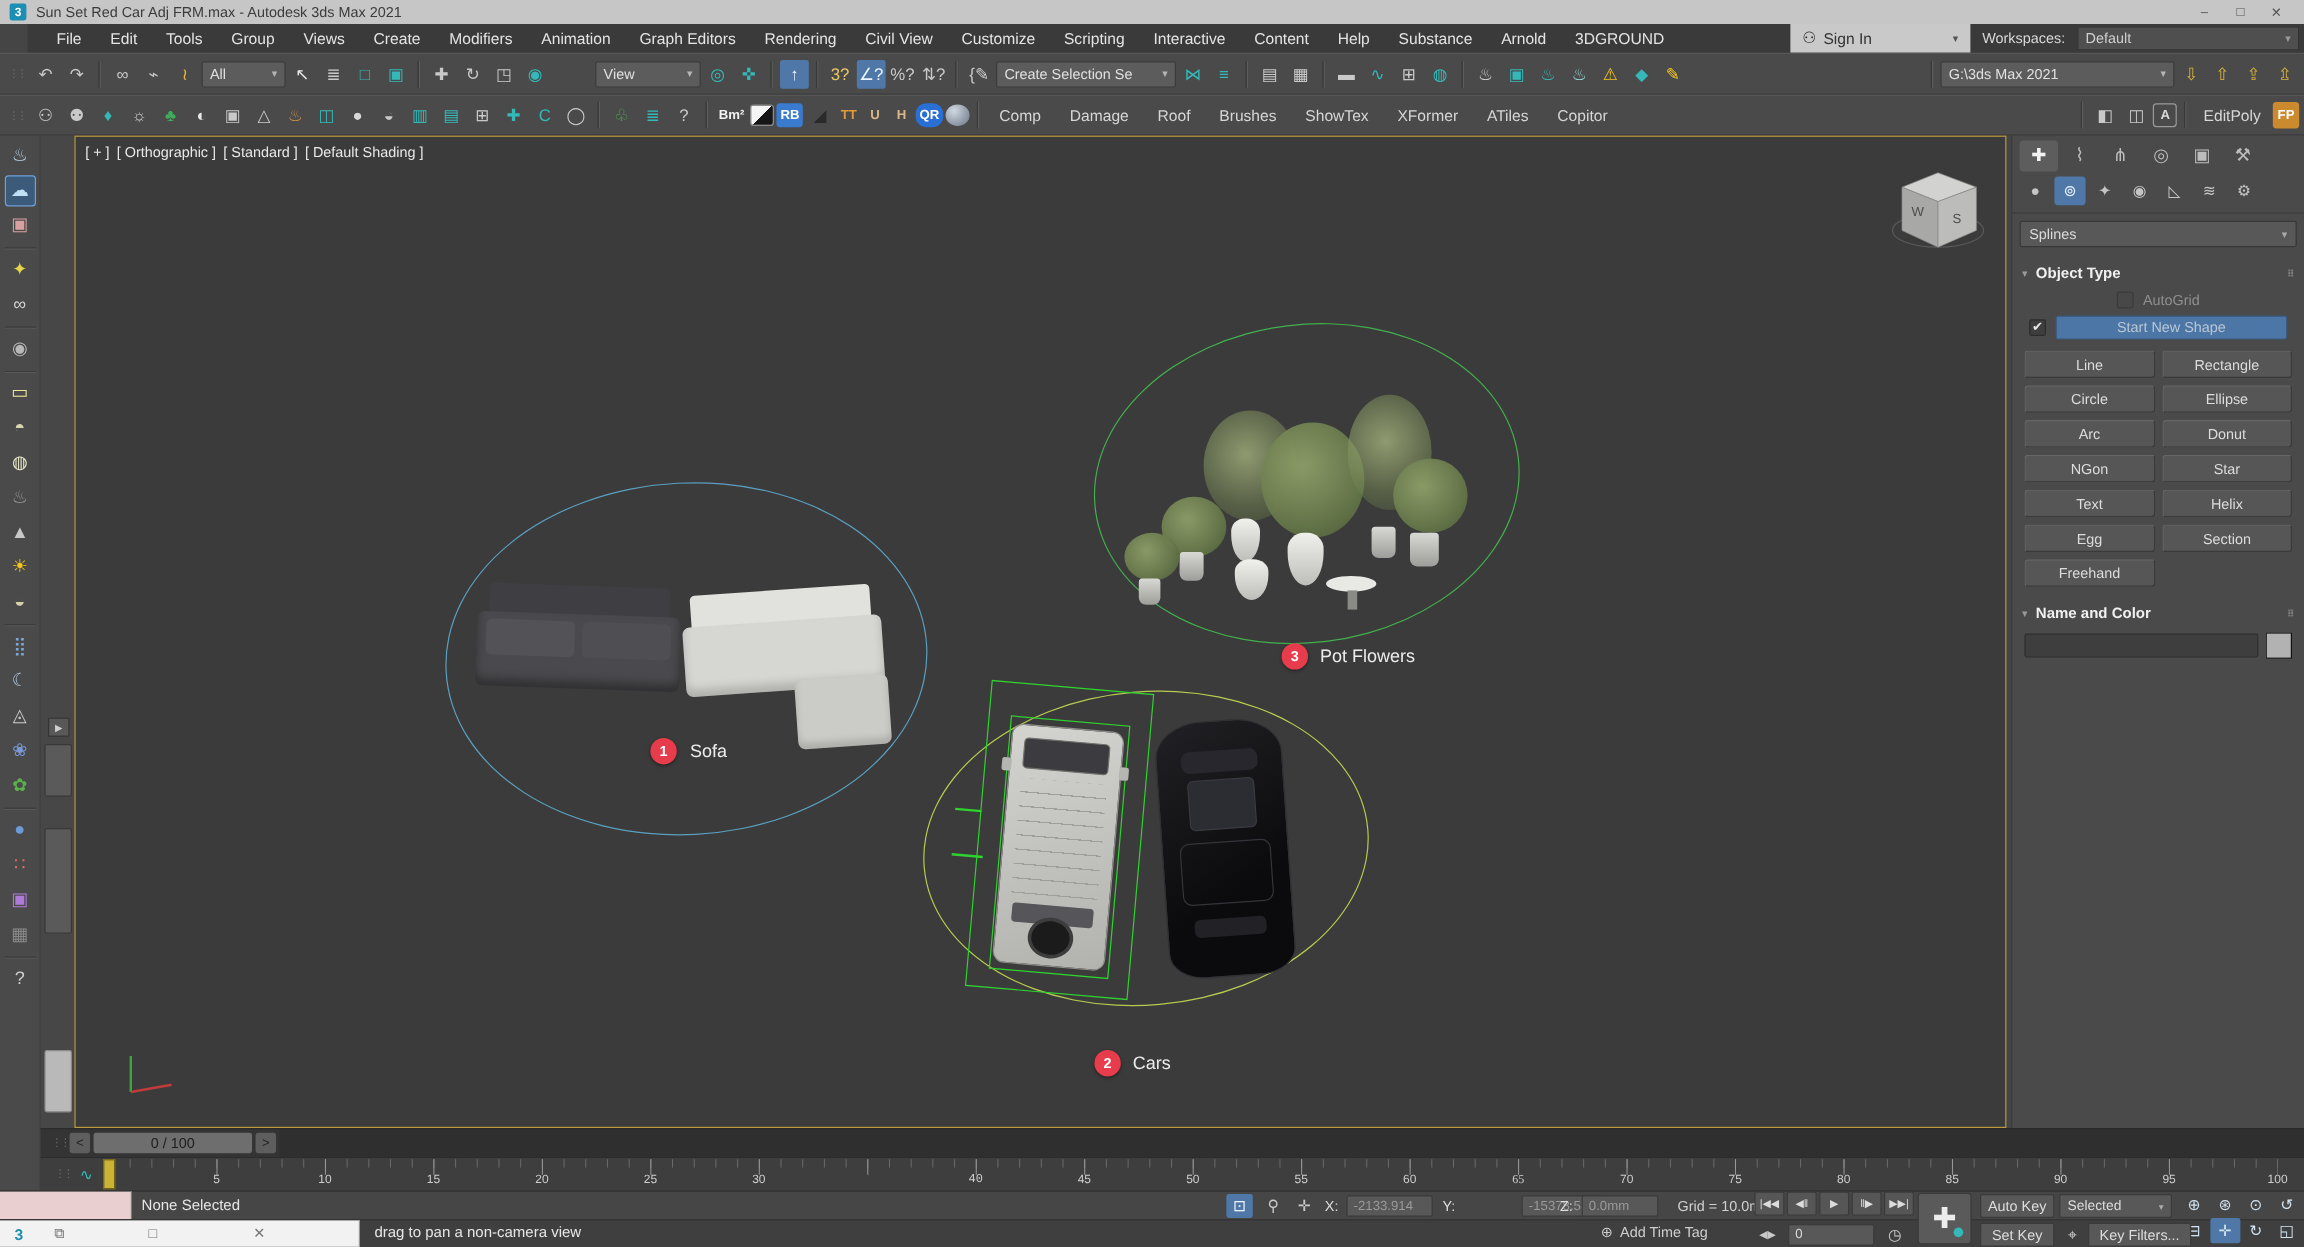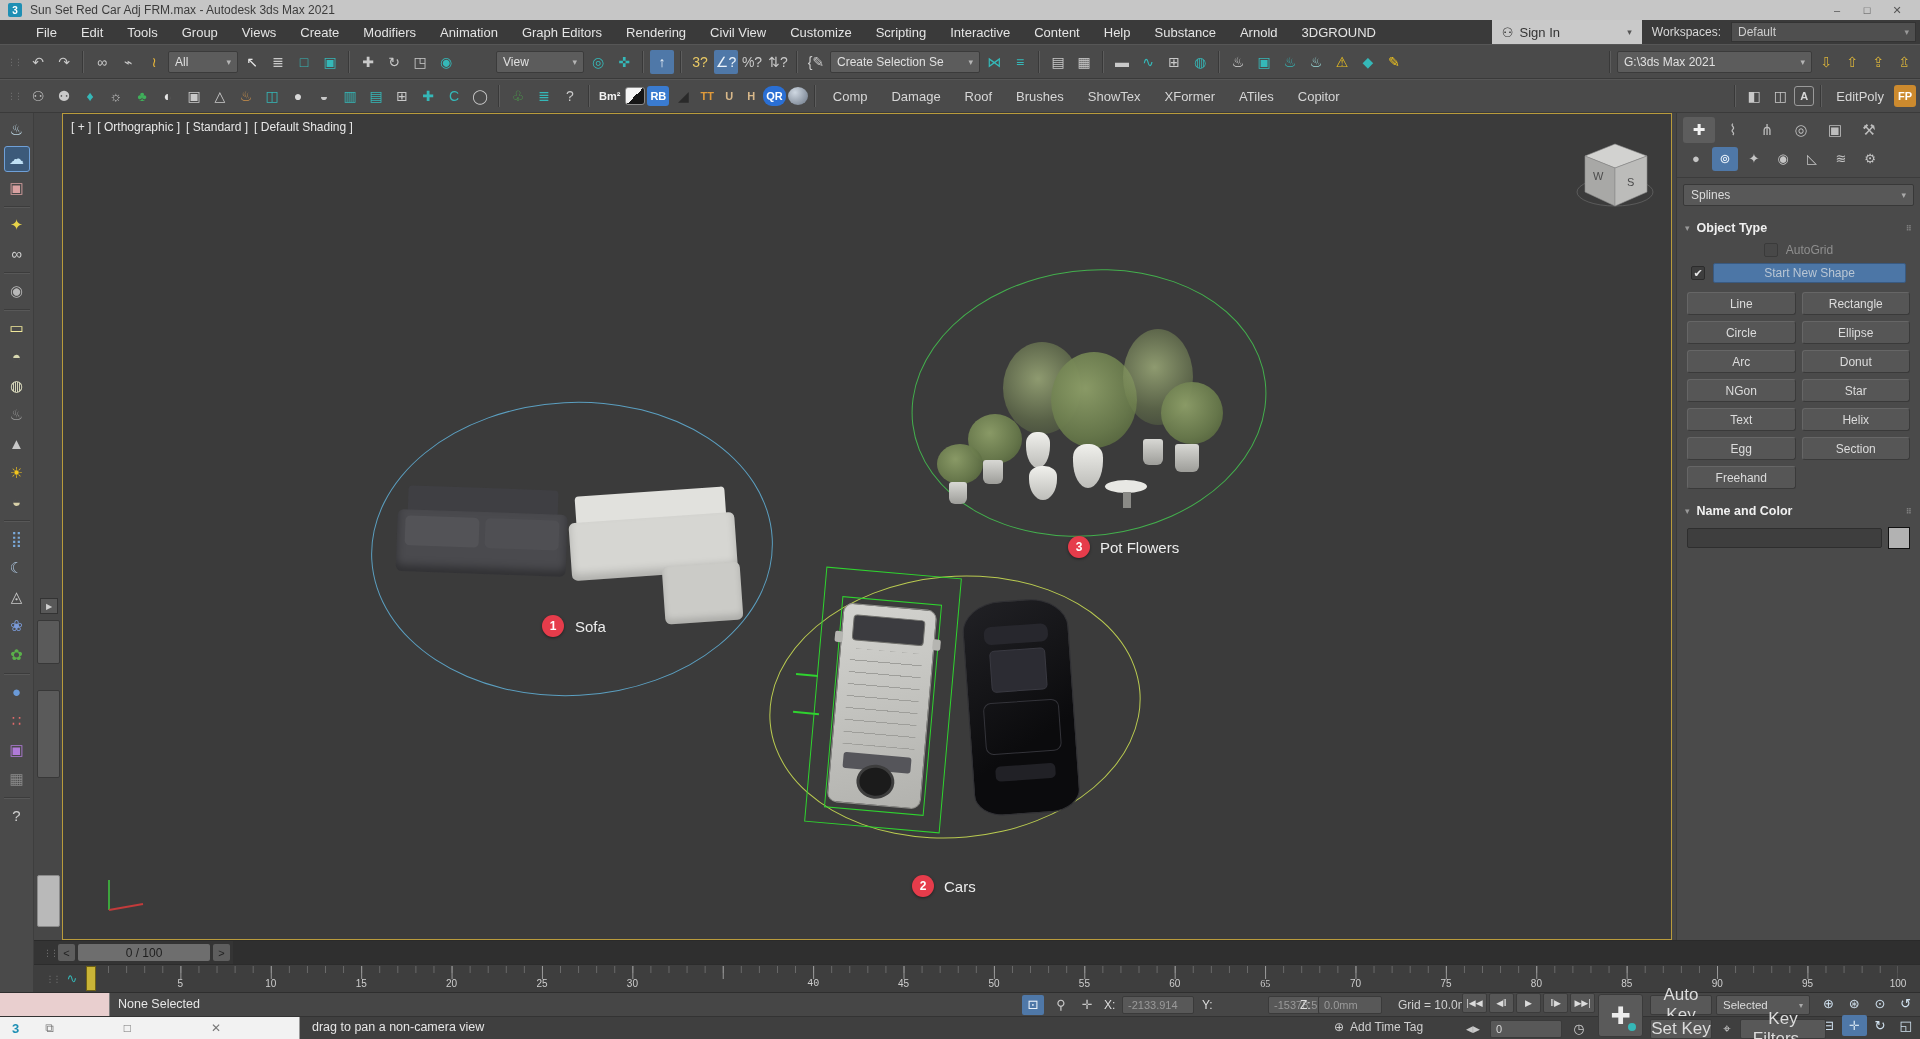--- a/index.html
+++ b/index.html
@@ -10,21 +10,21 @@
   
   #titlebar { top:0; height:20px; background:#c6c6c6; color:#3c3c3c; display:flex; align-items:center;
     padding:0 8px; gap:8px; font-size:12px; }
   .app-ico { width:14px; height:14px; border-radius:2px; background:#1e8fb4; color:#fff; font-size:10px;
     font-weight:bold; display:flex; align-items:center; justify-content:center; }
   .win-btns { margin-left:auto; display:flex; }
   .win-btn { width:30px; text-align:center; color:#555; font-size:11px; cursor:default; }
 
   
   #menubar { top:20px; height:24px; background:#3a3a3a; color:#e4e4e4; display:flex; align-items:center;
-    font-size:13px; padding-left:24px; }
+    font-size:13px; padding-left:12px;margin-left:23px; }
   .menu-item { padding:3px 12px; cursor:default; }
   #menu-right { margin-left:auto; display:flex; align-items:center; gap:10px; padding-right:4px; }
   .signin { display:flex; align-items:center; gap:6px; background:#c9c9c9; color:#333; height:24px;
     padding:0 10px; min-width:150px; }
   .signin .arr { margin-left:auto; font-size:9px; color:#555; }
   .ws-label { color:#d8d8d8; font-size:12px; }
   .ws-dd { background:#4f4f4f; border:1px solid #333; color:#cfcfcf; width:185px; height:20px;
     display:flex; align-items:center; padding:0 6px; font-size:12px; }
   .ws-dd .arr { margin-left:auto; font-size:9px; color:#999; }
 
@@ -166,21 +166,21 @@
   .st-field { height:18px; top:3px; background:#585858; border:1px solid #3a3a3a; border-radius:2px;
     color:#9a9a9a; font-size:11px; display:flex; align-items:center; padding:0 5px; cursor:text; }
   .pb { width:25px; height:20px; top:2px; background:#565656; border:1px solid #3b3b3b; border-radius:2px;
     color:#dcdcdc; font-size:9px; display:flex; align-items:center; justify-content:center; cursor:pointer; }
   #bigkey { left:1598px; top:994px; width:45px; height:43px; background:#5a5a5a; border:1px solid #3a3a3a;
     border-radius:3px; color:#ececec; font-size:24px; display:flex; align-items:center; justify-content:center;
     cursor:pointer; z-index:5; }
   #bigkey .keydot { position:absolute; right:6px; bottom:5px; width:8px; height:8px; border-radius:50%;
     background:#35b8b8; }
   .st-btn { height:20px; top:2px; background:#585858; border:1px solid #3a3a3a; border-radius:2px;
-    color:#dcdcdc; font-size:17px; display:flex; align-items:center; justify-content:center; cursor:pointer;
+    color:#dcdcdc; font-size:12px; display:flex; align-items:center; justify-content:center; cursor:pointer;
     font-family:inherit; }
   .st-dd { height:20px; top:2px; background:#585858; border:1px solid #3a3a3a; border-radius:2px;
     color:#dcdcdc; font-size:11.5px; display:flex; align-items:center; padding:0 6px; cursor:pointer; }
   .st-dd .arr { margin-left:auto; font-size:8px; color:#aaa; }
   #navgrid { left:1816px; top:993px; width:102px; height:45px; display:grid;
     grid-template-columns:repeat(4,1fr); grid-auto-rows:21px; gap:1px; z-index:5; }
   .nav-ico { background:none; border-radius:2px; color:#cfe0ee; font-size:13px; display:flex;
     align-items:center; justify-content:center; cursor:pointer; }
   .nav-ico.active { background:#4f78a8; }
   .taskfrag { left:0; top:0; width:300px; height:100%; background:#f2f2f2; border-right:1px solid #999;

